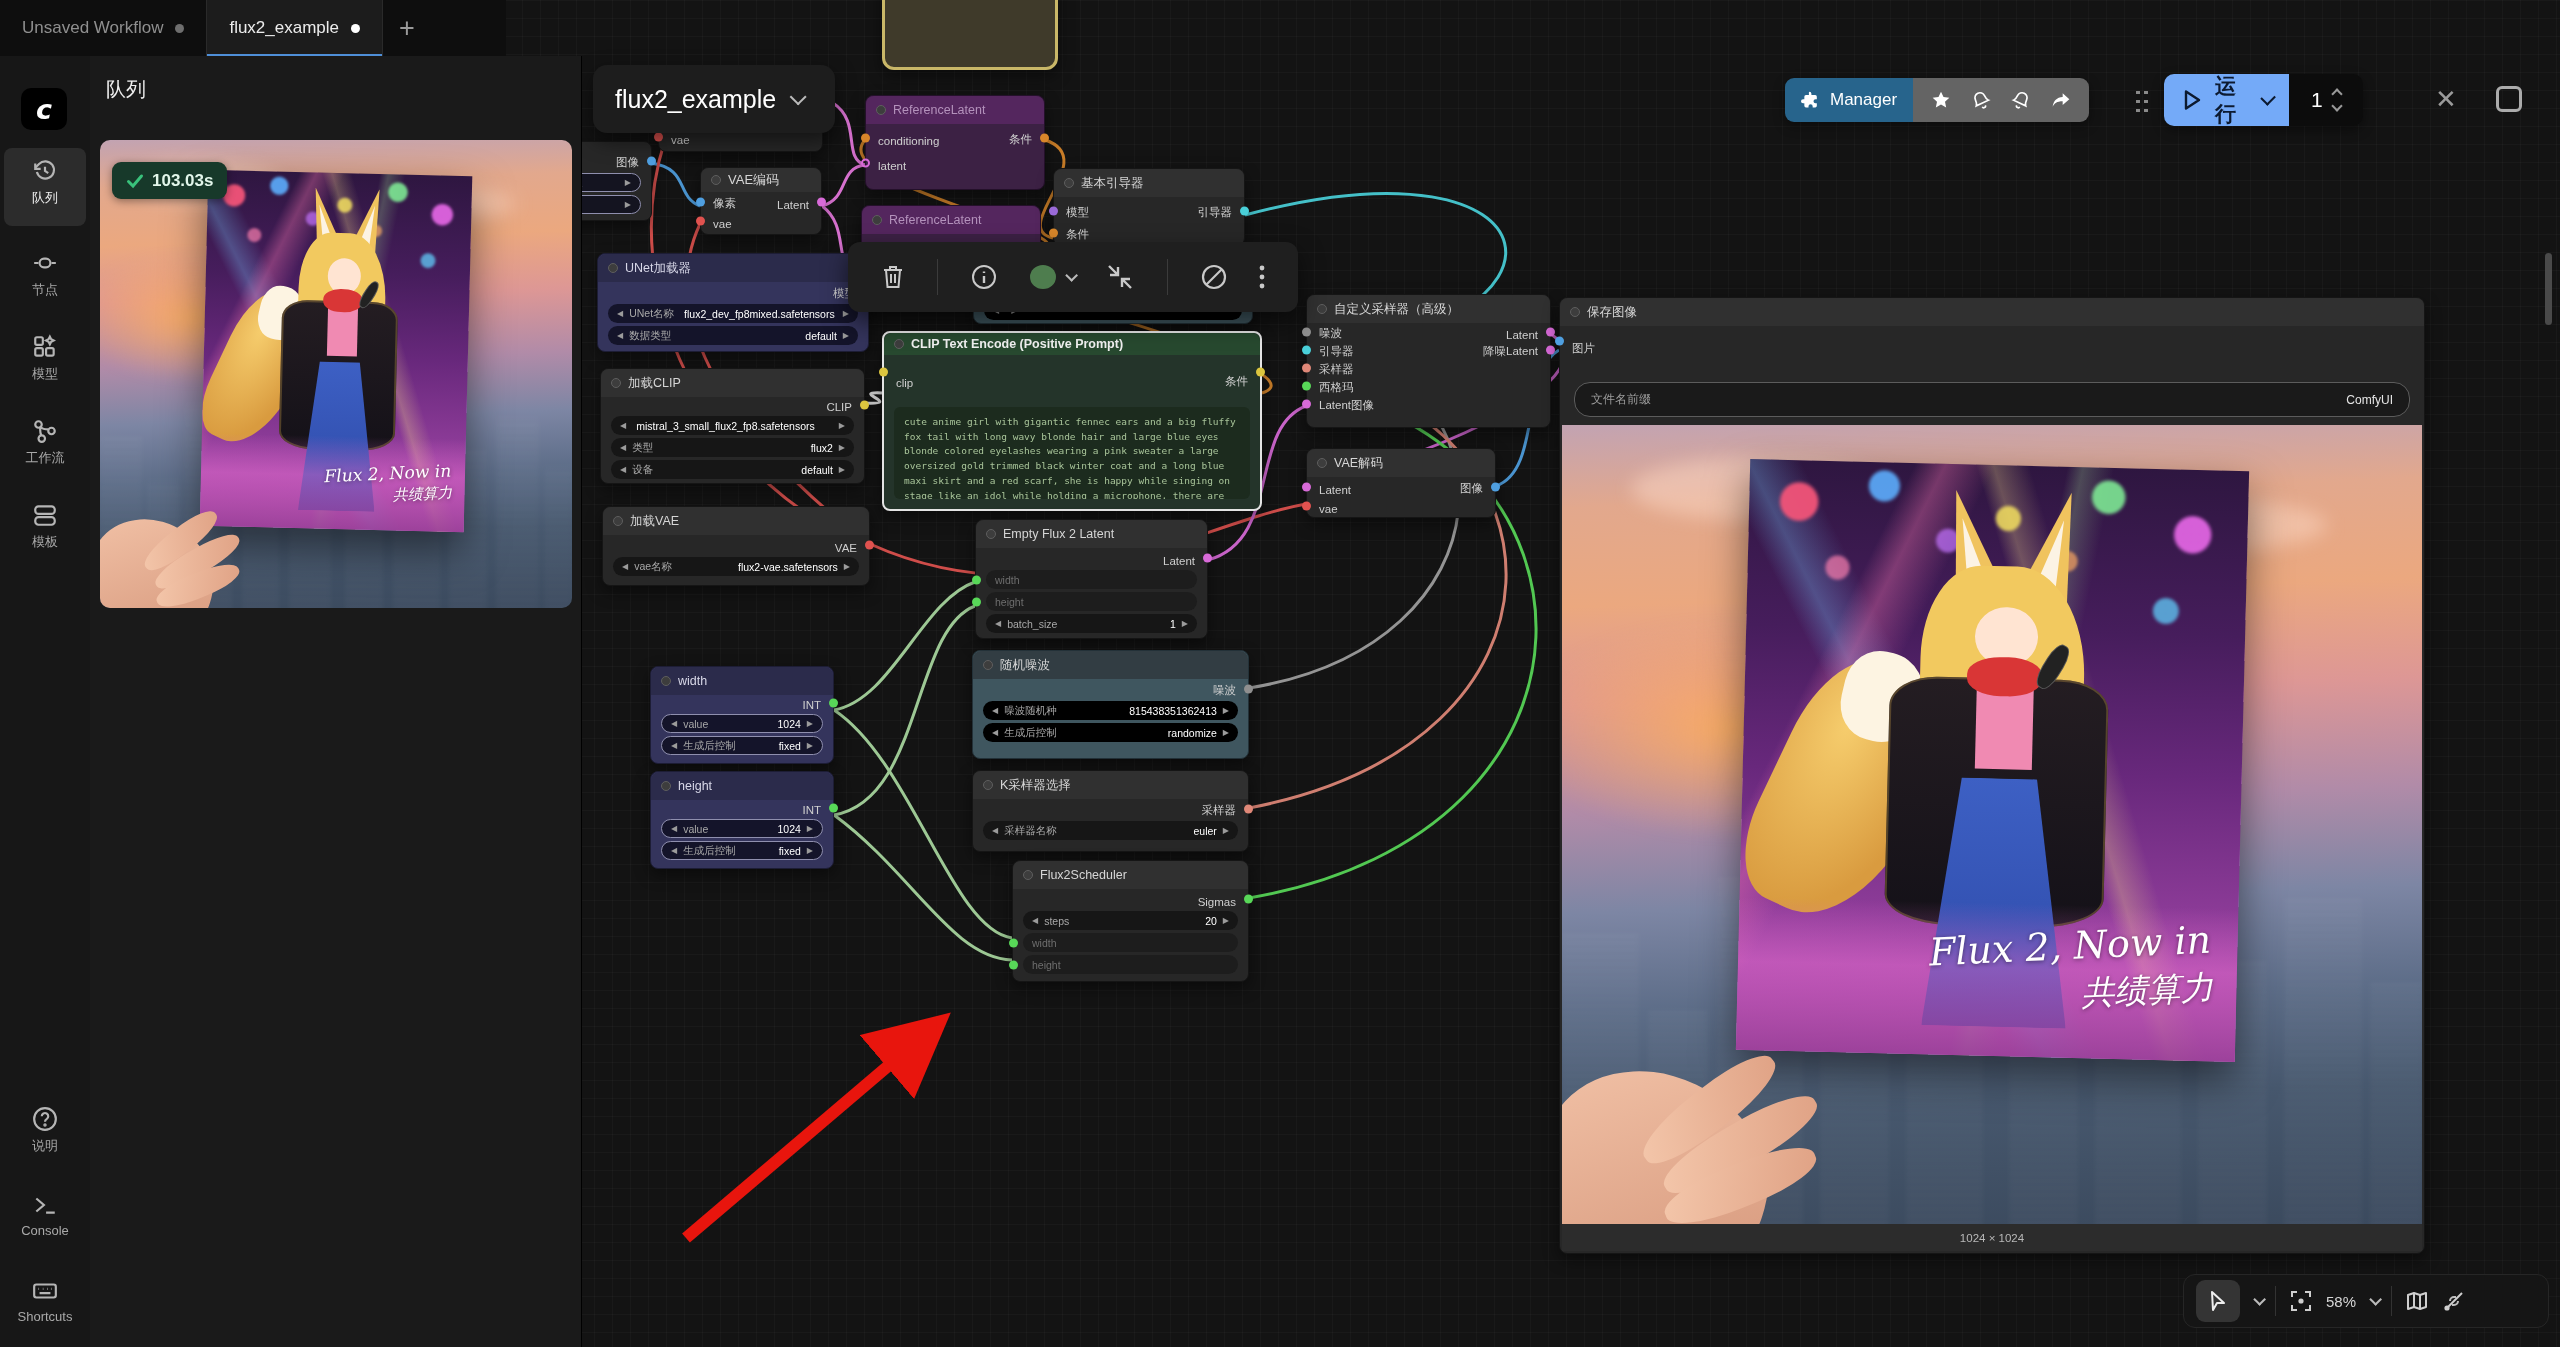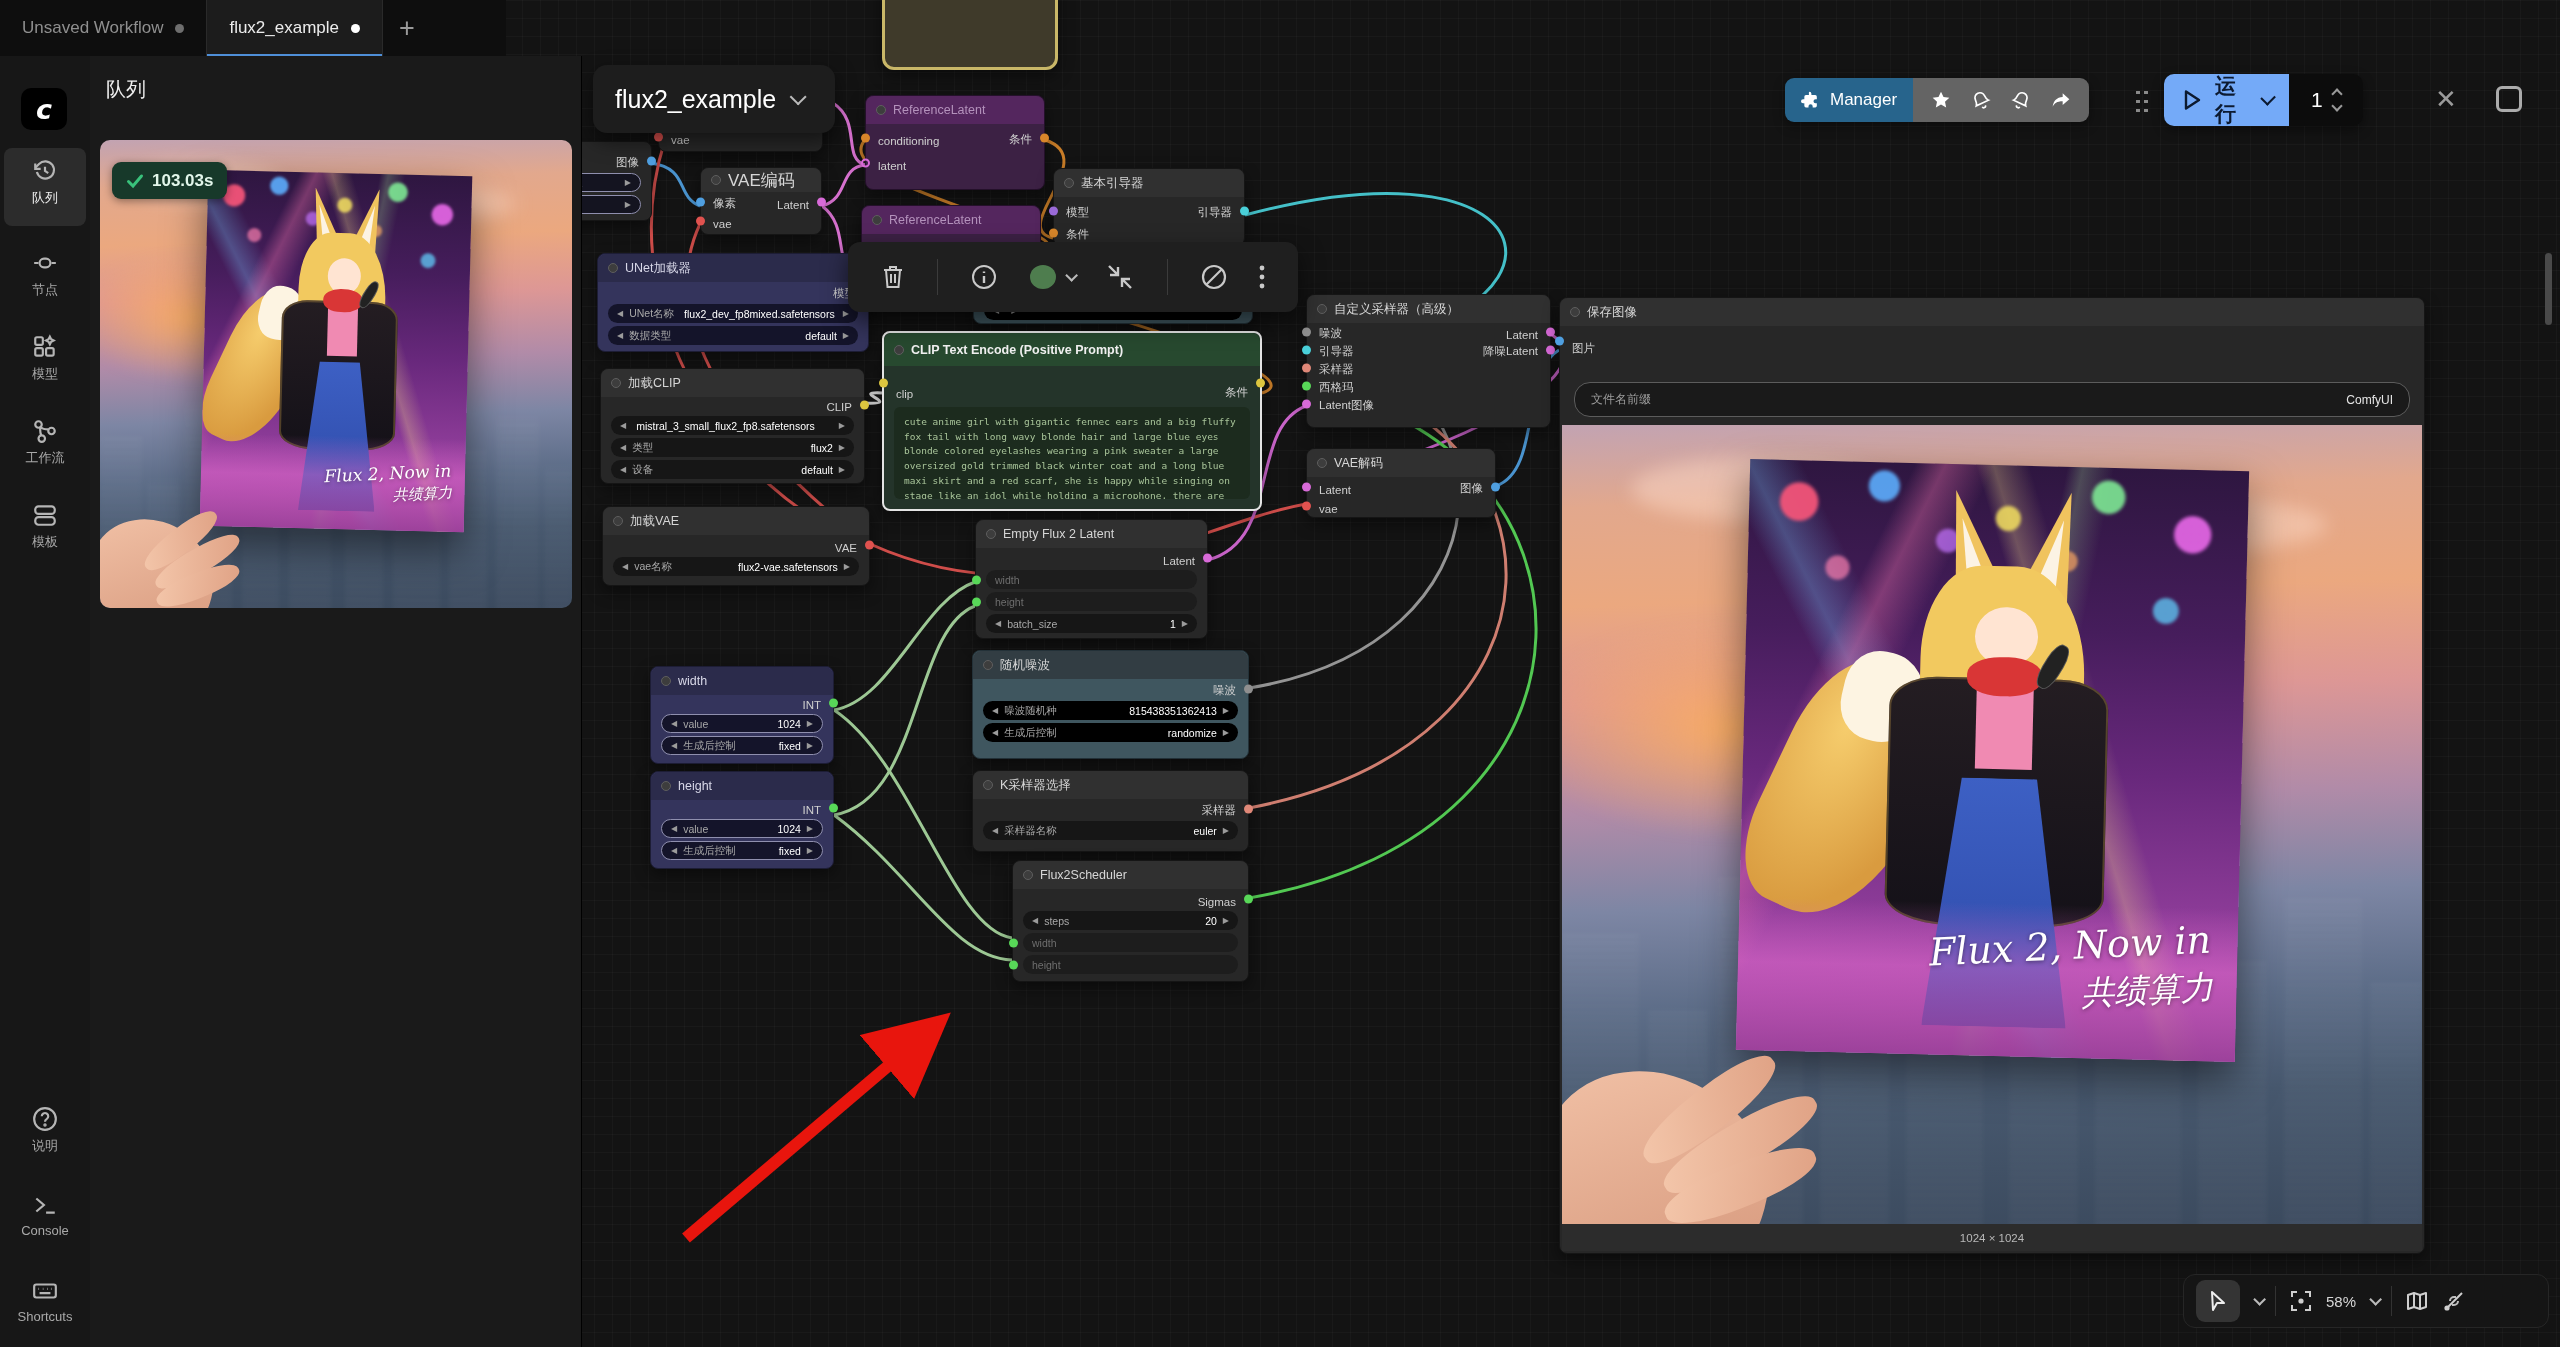--- a/index.html
+++ b/index.html
@@ -265,21 +265,21 @@
       <span class="wv near">area</span>
         <span class="wa r"></span>
     </div>
     <div class="wg outl">
       <span class="wv near">1.00</span>
         <span class="wa r"></span>
     </div>
   </div>
 
   <div class="node" style="left:610px;top:167px;width:122px;height:68px;">
-    <div class="nhd" style="height:24px;font-size:17px;">
+    <div class="nhd" style="height:24px;font-size:13px;">
         <span class="ndot"></span>
       <span>VAE编码</span>
       </div>
     <div class="nrow">
       <span class="port pl c-blue"></span>
       <span>像素</span>
         <span class="sp"></span>
       <span>Latent</span>
       <span class="port pr c-pink"></span>
     </div>
@@ -416,21 +416,21 @@
       </div>
     <div class="wg">
       <span class="wa l"></span>
       <span class="wl">vae名称</span>
       <span class="wv">flux2-vae.safetensors</span>
       <span class="wa r"></span>
     </div>
   </div>
 
   <div class="node green" style="left:792px;top:331px;width:380px;height:180px;">
-    <div class="nhd" style="height:33px;">
+    <div class="nhd" style="height:22px;">
         <span class="ndot"></span>
       <span>CLIP Text Encode (Positive Prompt)</span>
       </div>
     <div class="nrow" style="height:34px;">
       <span class="port pl c-yellow"></span>
       <span>clip</span>
         <span class="sp"></span>
       <span>条件</span>
       <span class="port pr c-yellow"></span>
     </div>

